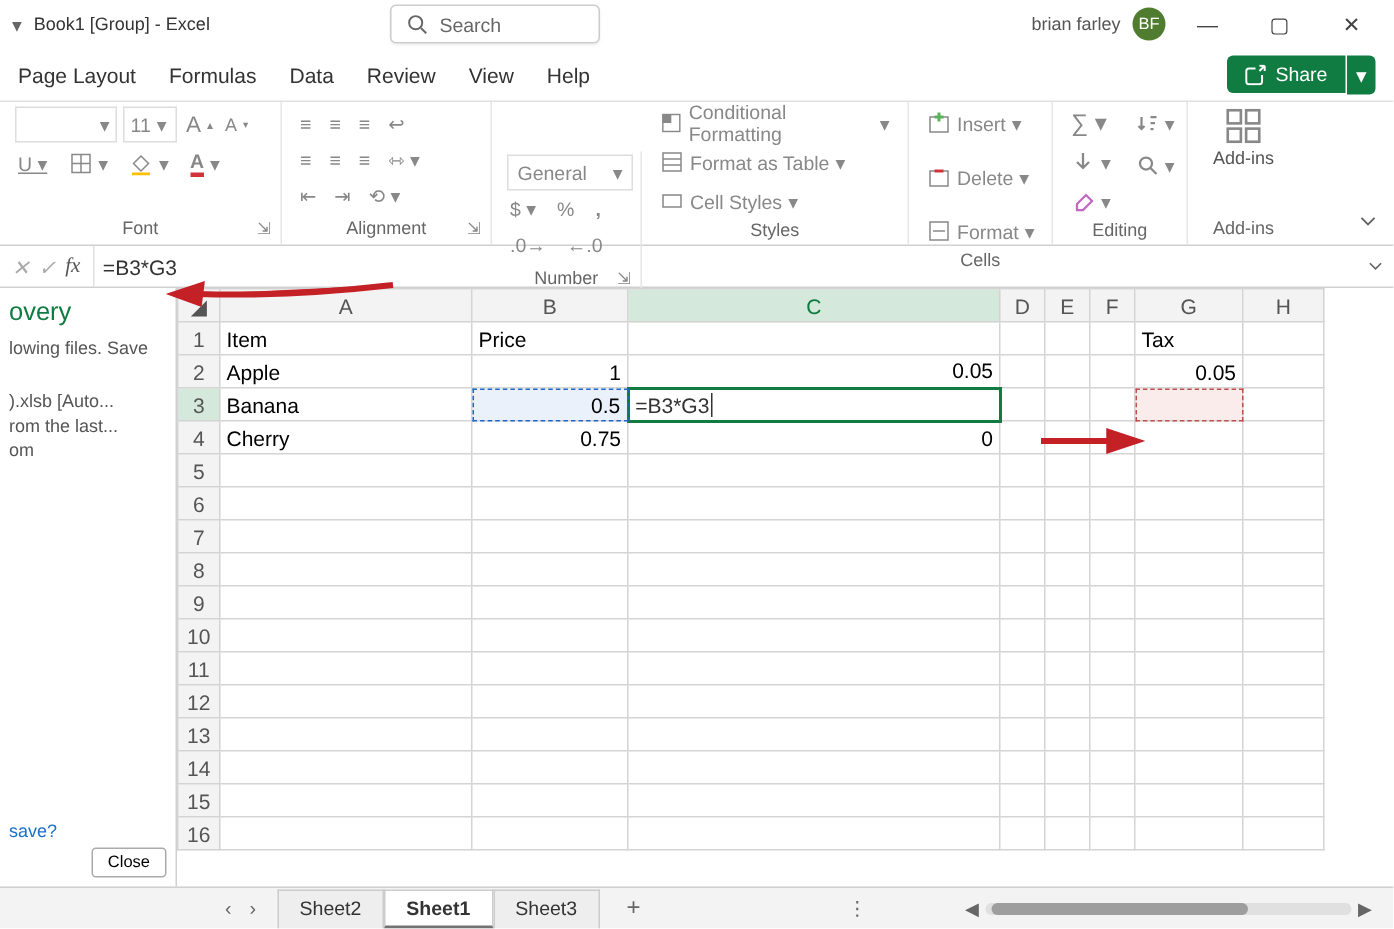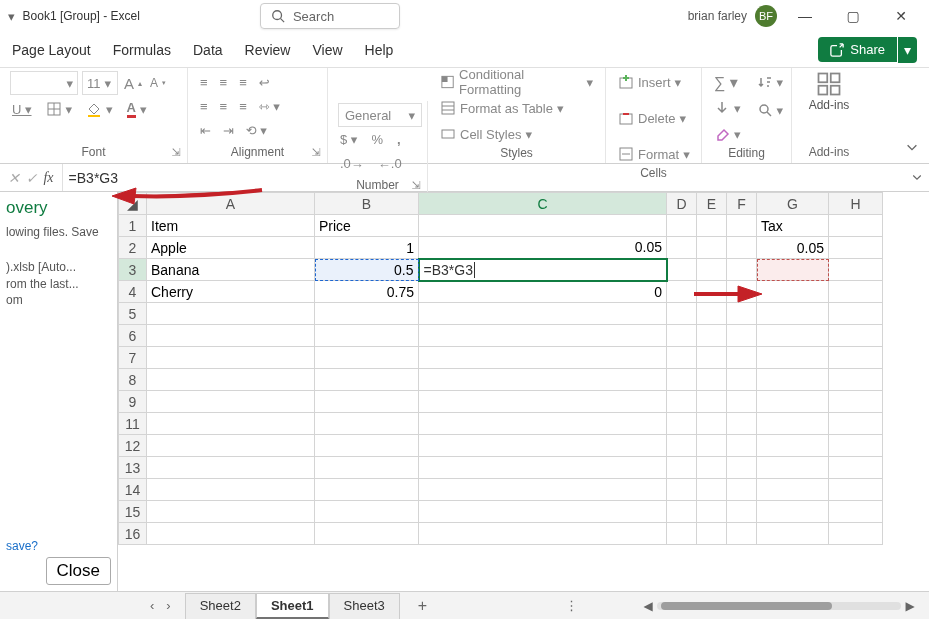--- a/index.html
+++ b/index.html
@@ -41,21 +41,21 @@
 .fx-txt { font-style: italic; font-family: "Times New Roman", serif; color: #555;}
 .formula-input { flex: 1; padding: 0 6px; border-left: 1px solid #e0e0e0; height: 100%; display: flex; align-items: center; color: #333; position: relative;}
 .formula-expand { position: absolute; right: 6px; color: #666; }
 
 
 .workspace { display: flex; height: calc(619px - 32px - 36px - 96px - 28px - 28px); }
 .left-pane { width: 118px; border-right: 1px solid #d0d0d0; padding: 6px 6px; font-size: 12px; color: #444; overflow: hidden;}
 .left-pane .hdr { color: #107c41; font-size: 17px; margin-bottom: 6px; font-weight: 400;}
 .left-pane .para { color: #555; margin-bottom: 18px; line-height: 1.4;}
 .left-pane .link { color: #1a6fc9; margin-top: auto; }
-.close-btn { border: 1px solid #aaa; background: #fff; border-radius: 3px; padding: 3px 10px; float: right; margin-top: 4px; font-size: 17px;}
+.close-btn { border: 1px solid #aaa; background: #fff; border-radius: 3px; padding: 3px 10px; float: right; margin-top: 4px; font-size: 11px;}
 
 
 .grid-wrap { flex: 1; overflow: hidden; position: relative;}
 table.grid { border-collapse: collapse; table-layout: fixed; }
 table.grid th, table.grid td { border: 1px solid #d4d4d4; height: 22px; font-size: 14px; background: #fff; padding: 0 4px; }
 table.grid th { background: #f3f3f3; font-weight: normal; color: #555; text-align: center; }
 table.grid th.rowhdr { width: 28px; text-align: center; }
 table.grid th.colhdr { height: 22px;}
 .col-A { width: 168px; text-align: left;}
 .col-B { width: 104px; text-align: right;}
@@ -430,20 +430,31 @@
             <td class="col-A"></td>
             <td class="col-B"></td>
             <td class="col-C"></td>
             <td class="col-D"></td>
             <td class="col-E"></td>
             <td class="col-F"></td>
             <td class="col-G"></td>
             <td class="col-H"></td>
           </tr>
       <tr>
+            <th class="rowhdr">10</th>
+            <td class="col-A"></td>
+            <td class="col-B"></td>
+            <td class="col-C"></td>
+            <td class="col-D"></td>
+            <td class="col-E"></td>
+            <td class="col-F"></td>
+            <td class="col-G"></td>
+            <td class="col-H"></td>
+          </tr>
+      <tr>
             <th class="rowhdr">11</th>
             <td class="col-A"></td>
             <td class="col-B"></td>
             <td class="col-C"></td>
             <td class="col-D"></td>
             <td class="col-E"></td>
             <td class="col-F"></td>
             <td class="col-G"></td>
             <td class="col-H"></td>
           </tr>

